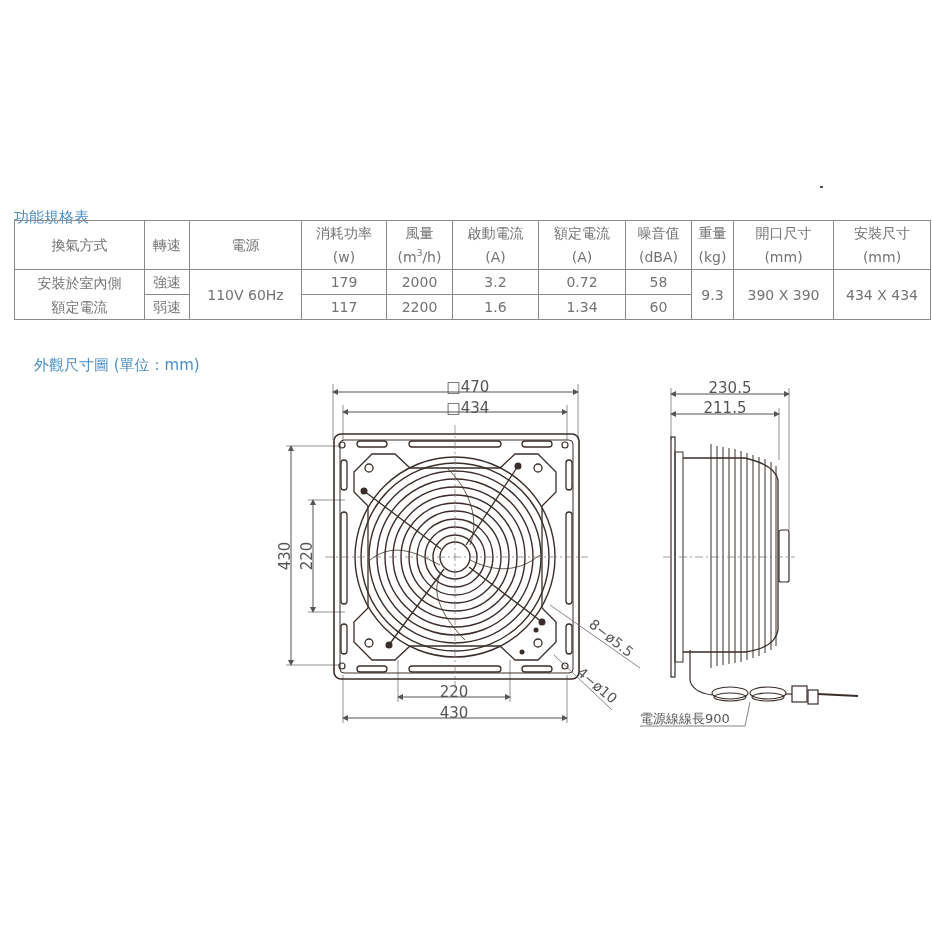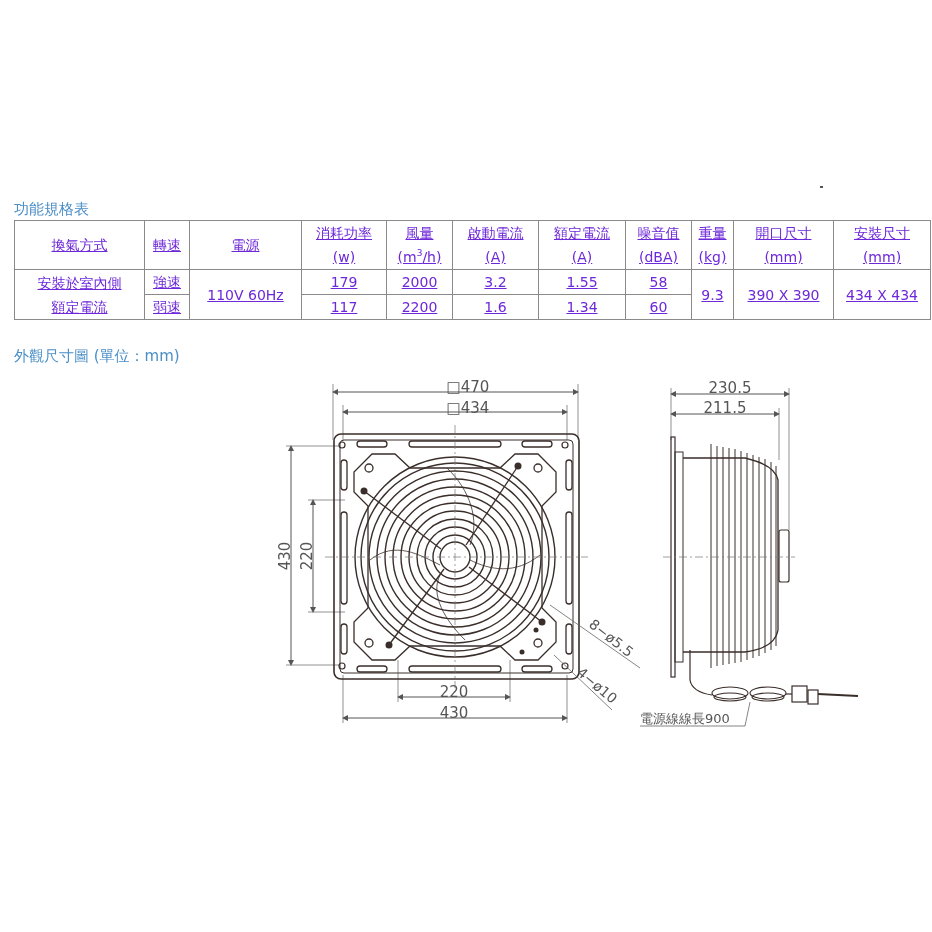--- a/index.html
+++ b/index.html
@@ -1,20 +1,20 @@
 <!DOCTYPE html>
 <html><head>
 <meta charset="utf-8">
 <style>
   html, body { margin:0; padding:0; background:#ffffff; }
   body { width:932px; height:932px; position:relative; overflow:hidden; font-family:"DejaVu Sans", sans-serif; color:#444; }
   .section-title { position:absolute; left:14px; font-size:15px; color:#4a8ec6; font-family:"DejaVu Sans", sans-serif; }
-  #spec-title { top:200px; }
-  #dim-title { top:347px; }
-  table.spec { position:absolute; left:14px; top:220px; width:916px; border-collapse:collapse; font-size:14px; color:#6d28d9; table-layout:fixed;text-decoration:underline; }
+  #spec-title { top:208px; }
+  #dim-title { top:356px;margin-left:20px; }
+  table.spec { position:absolute; left:14px; top:220px; width:916px; border-collapse:collapse; font-size:14px; color:#737373; table-layout:fixed; }
   table.spec td { border:1px solid #8a8a8a; text-align:center; vertical-align:middle; padding:0; line-height:24px; }
   table.spec tr.head td { height:48px; }
   table.spec tr.r1 td, table.spec tr.r2 td { height:24px; }
   .dot { position:absolute; left:820px; top:186px; width:3px; height:2px; background:#555; }
   svg.drawing { position:absolute; left:0; top:360px; }
   svg text { font-family:"DejaVu Sans", sans-serif; fill:#555; }
 </style>
 </head>
 <body>
 
@@ -49,21 +49,21 @@
     <td><span>開口尺寸</span><br><span>(mm)</span></td>
     <td><span>安裝尺寸</span><br><span>(mm)</span></td>
   </tr>
   <tr class="r1">
     <td rowspan="2"><span>安裝於室內側</span><br><span>額定電流</span></td>
     <td>強速</td>
     <td rowspan="2">110V 60Hz</td>
     <td>179</td>
     <td>2000</td>
     <td>3.2</td>
-    <td>1.55</td>
+    <td>0.72</td>
     <td>58</td>
     <td rowspan="2">9.3</td>
     <td rowspan="2">390 X 390</td>
     <td rowspan="2">434 X 434</td>
   </tr>
   <tr class="r2">
     <td>弱速</td>
     <td>117</td>
     <td>2200</td>
     <td>1.6</td>

